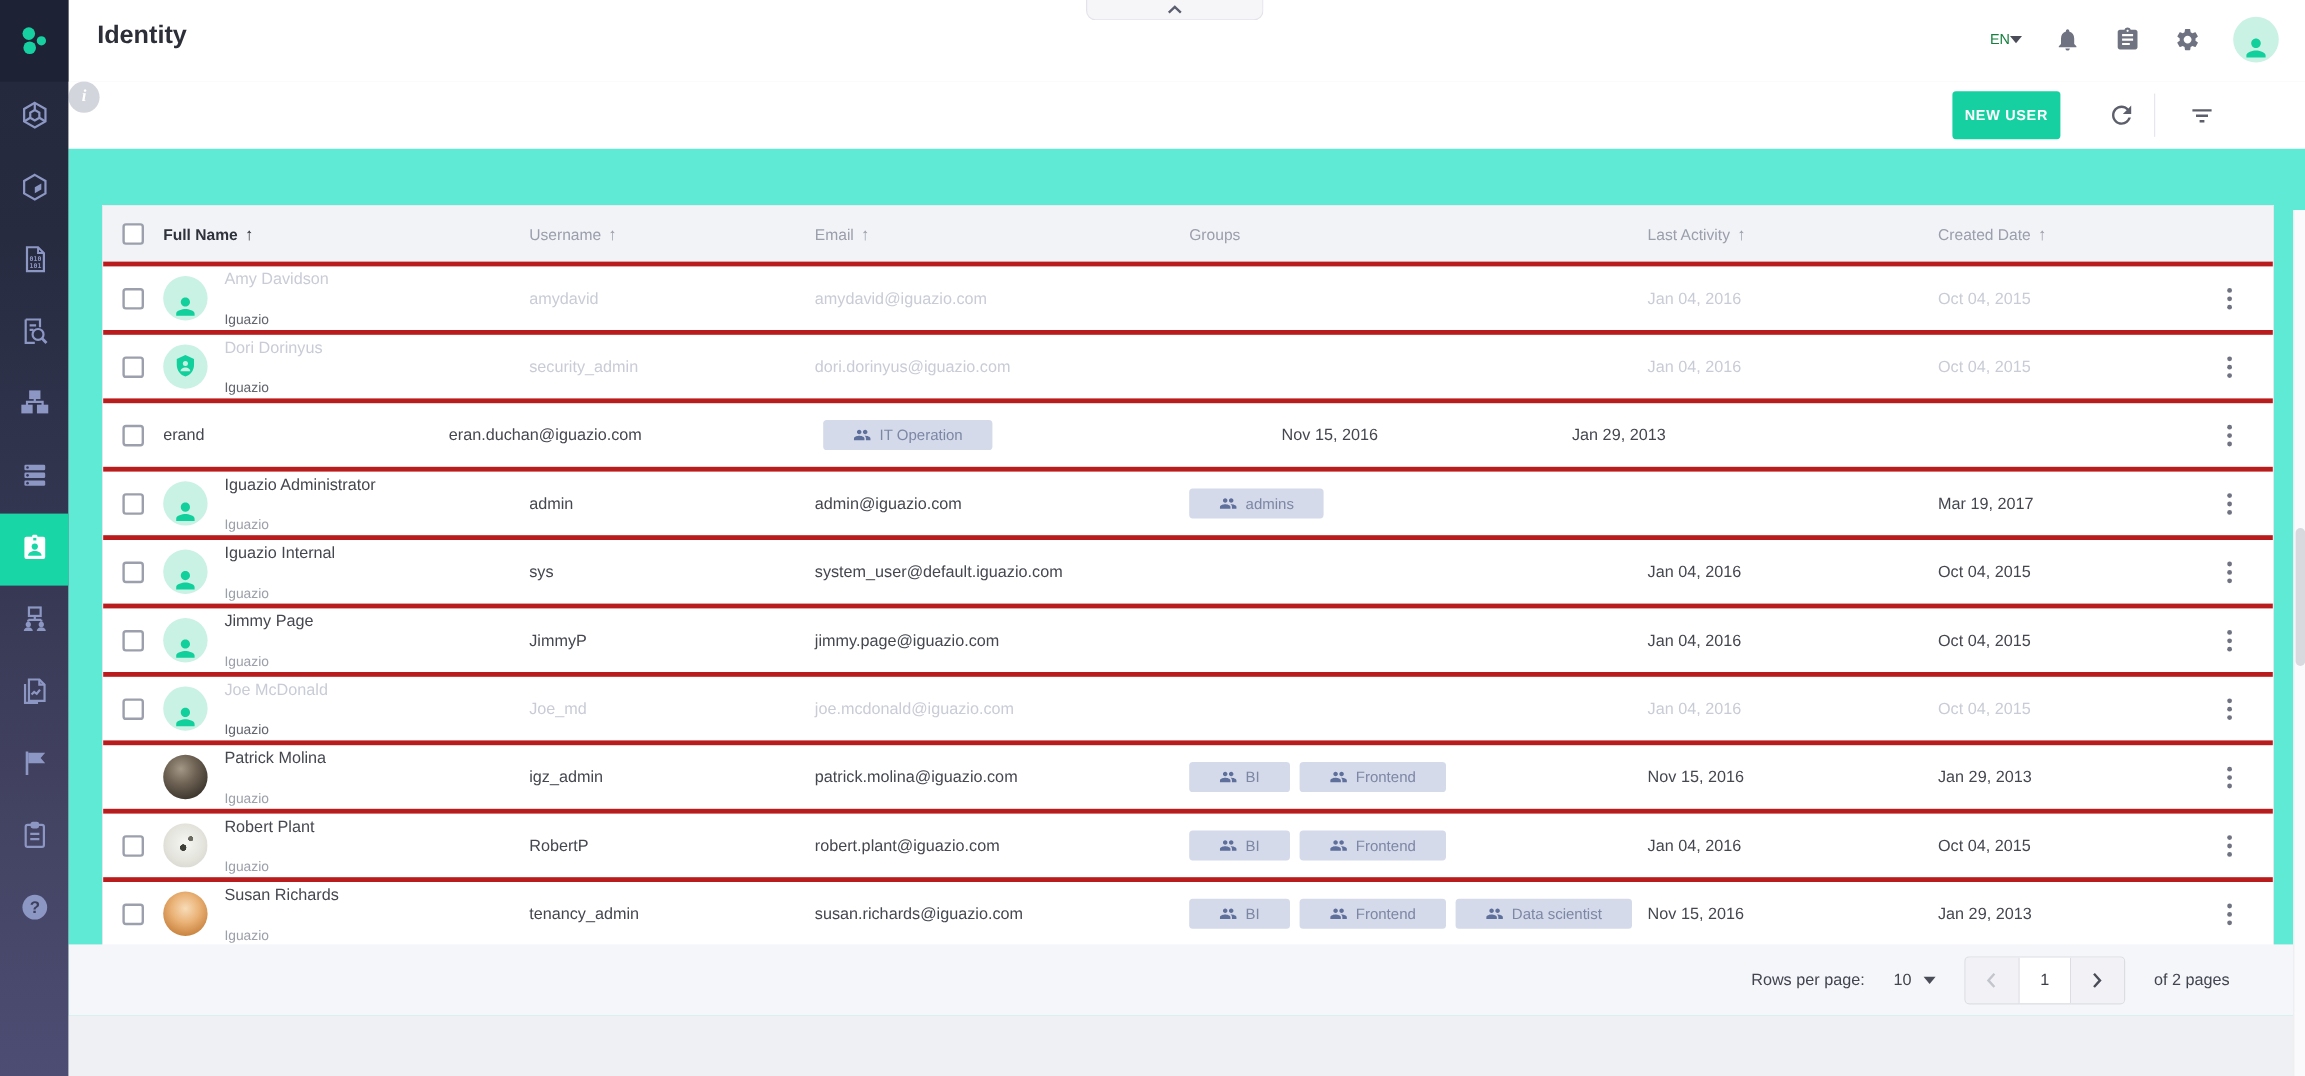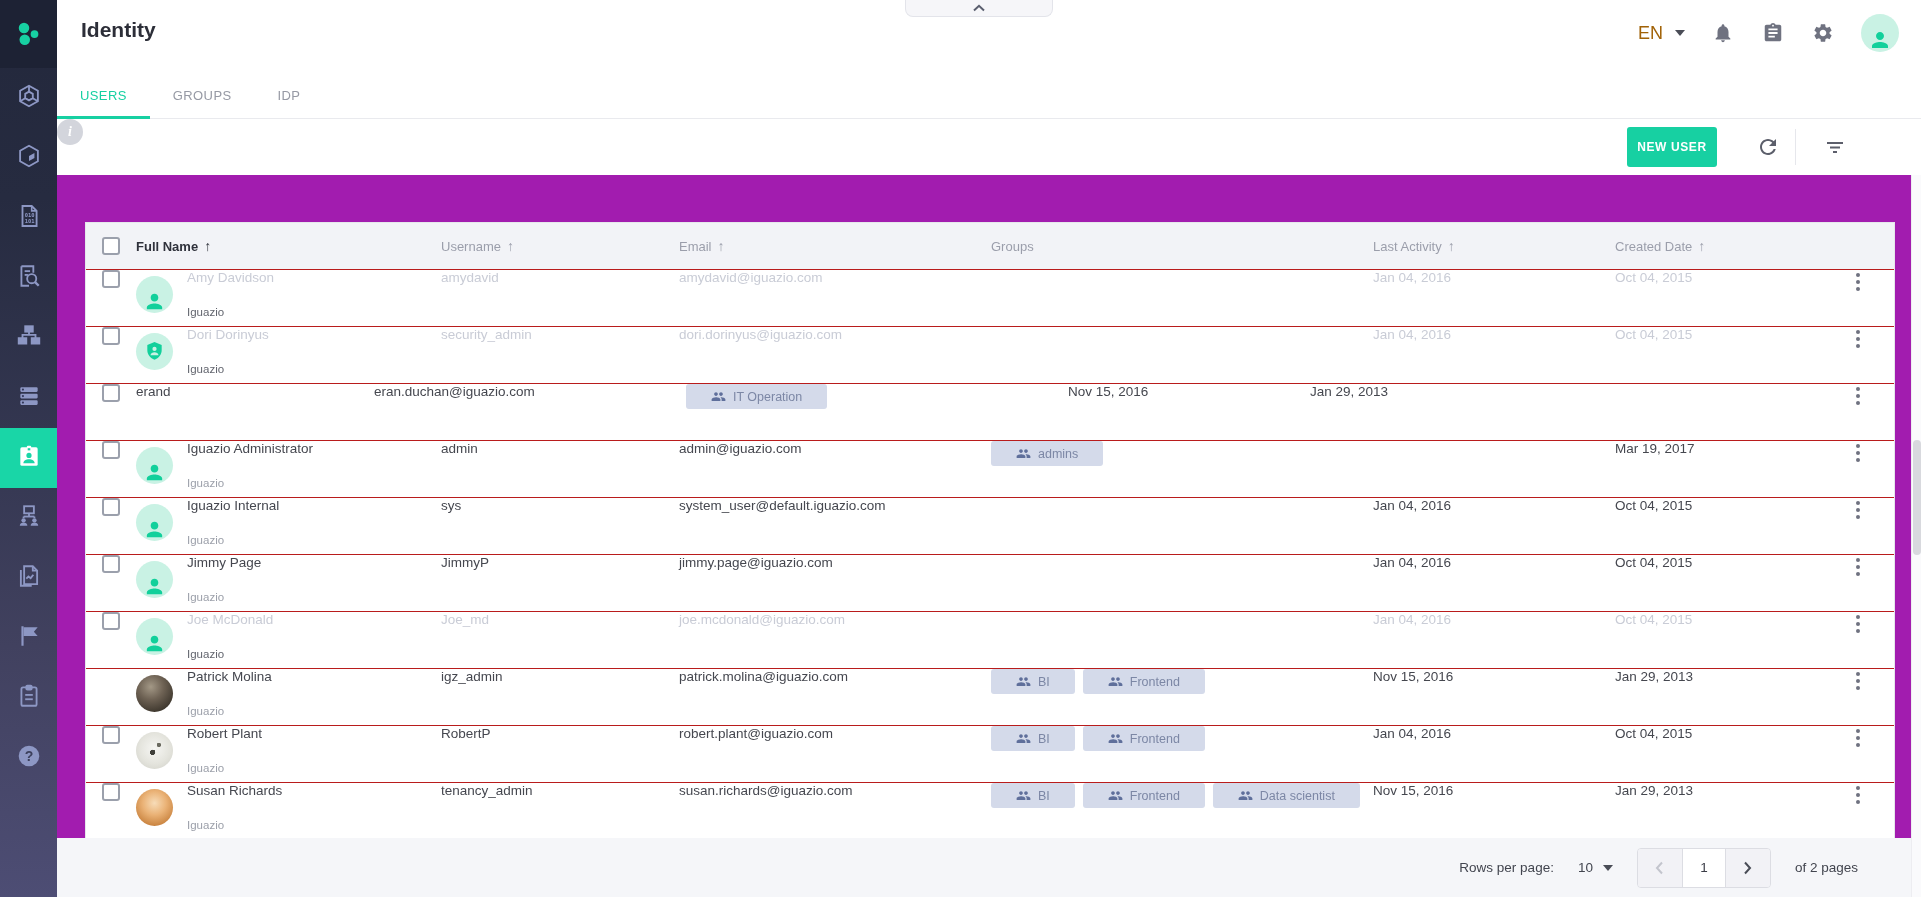--- a/index.html
+++ b/index.html
@@ -20,21 +20,21 @@
 
   .white-head { background:#ffffff; }
   .title-row { height:68px; position:relative; }
   .page-title { position:absolute; left:24px; top:18px; font-size:21px; font-weight:bold; color:#2c2e38; }
 
   .collapse-tab { position:absolute; left:848px; top:0; width:148px; height:17px;
     background:#f6f6f9; border:1px solid #e3e4ea; border-top:none; border-radius:0 0 8px 8px;
     display:flex; align-items:center; justify-content:center; cursor:pointer; z-index:40; }
 
   .topbar-right { position:absolute; right:22px; top:14px; display:flex; align-items:center; gap:26px; }
-  .lang { display:flex; align-items:center; gap:12px; cursor:pointer; font-size:18px; color:#a16207; }
+  .lang { display:flex; align-items:center; gap:0; cursor:pointer; font-size:12px; color:#15803d; }
   .caret-down { width:0; height:0; border-left:5px solid transparent; border-right:5px solid transparent; border-top:6px solid #4a4d57; }
   .top-icon { width:24px; height:24px; cursor:pointer; display:flex; align-items:center; justify-content:center; }
   .top-icon svg { width:22px; height:22px; fill:#6f7280; }
   .user-avatar-top { width:38px; height:38px; border-radius:50%; background:#c9f2e4; display:flex; align-items:flex-end; justify-content:center; overflow:hidden; cursor:pointer; }
   .user-avatar-top svg { width:24px; height:24px; fill:#12d09b; }
 
   
   .tabs-row { height:51px; display:flex; align-items:flex-end; border-bottom:1px solid #e9eaee; }
   .tab { padding:0 23px 15px 23px; font-size:13px; letter-spacing:.4px; color:#9699a4; cursor:pointer; position:relative; }
   .tab.active { color:#17d0a2; }
@@ -46,39 +46,39 @@
     border:none; border-radius:3px; font-size:12px; font-weight:bold; letter-spacing:.6px; cursor:pointer; font-family:inherit; }
   .tool-icon { position:absolute; top:15px; width:26px; height:26px; cursor:pointer; display:flex; align-items:center; justify-content:center; }
   .tool-icon svg { width:24px; height:24px; fill:#5c5f6b; }
   .refresh-icon { right:140px; }
   .toolbar-divider { position:absolute; right:125px; top:10px; width:1px; height:36px; background:#e6e7ec; }
   .filter-icon { right:73px; }
   .info-icon { right:27px; top:16px; width:26px; height:26px; border-radius:50%; background:#d3d5dc; color:#ffffff;
     font-size:14px; font-weight:bold; display:flex; align-items:center; justify-content:center; cursor:pointer; font-family:"Liberation Serif",serif; font-style:italic; }
 
   
-  .content { background:#a21caf; height:722px; position:relative; }
+  .content { background:#5eead4; height:722px; position:relative; }
   .table-card { position:absolute; left:28px; top:47px; width:1810px; background:#ffffff; border:1px solid #e6e7ec; }
 
   .thead { display:flex; align-items:center; height:46px; background:#f2f3f7; font-size:13px; color:#9b9eab; }
   .thead .hcell { display:flex; align-items:center; gap:6px; cursor:pointer; }
   .thead .hcell.primary { color:#2f313b; font-weight:bold; }
   .sort-arrow { font-size:14px; }
 
   .cell { flex:0 0 auto; }
   .c-check { width:50px; display:flex; justify-content:center; }
   .c-name  { width:305px; display:flex; align-items:center; gap:14px; }
   .c-user  { width:238px; }
   .c-email { width:312px; }
   .c-groups{ width:382px; display:flex; gap:8px; align-items:center; }
   .c-la    { width:242px; }
   .c-cd    { width:216px; }
   .c-menu  { flex:1 1 auto; display:flex; justify-content:flex-end; padding-right:24px; }
 
-  .trow { display:flex; align-items:flex-start; height:57px; border-top:1px solid #b91c1c; font-size:13.5px; color:#45474f; background:#fff; cursor:pointer; }
+  .trow { display:flex; align-items:center; height:57px; border-top:4px solid #b91c1c; font-size:13.5px; color:#45474f; background:#fff; cursor:pointer; }
 
   .checkbox { width:18px; height:18px; border:2px solid #9ba0ac; border-radius:3px; background:#fff; cursor:pointer; }
 
   .avatar { width:37px; height:37px; border-radius:50%; flex:0 0 37px; overflow:hidden; display:flex; align-items:flex-end; justify-content:center; }
   .avatar svg { width:23px; height:23px; }
   .av-teal-person, .av-teal-person-shield { background:#c9f2e4; }
   .av-teal-person svg { fill:#12d09b; }
   .av-teal-person-shield { align-items:center; }
   .av-photo-dandelion { background:radial-gradient(circle at 42% 40%, #4a4a45 0 9%, transparent 10%),
     radial-gradient(circle at 60% 62%, #55554e 0 7%, transparent 8%),
@@ -264,25 +264,20 @@
               <path d="M19.14 12.94c.04-.3.06-.61.06-.94 0-.32-.02-.64-.07-.94l2.03-1.58c.18-.14.23-.41.12-.61l-1.92-3.32c-.12-.22-.37-.29-.59-.22l-2.39.96c-.5-.38-1.03-.7-1.62-.94l-.36-2.54c-.04-.24-.24-.41-.48-.41h-3.84c-.24 0-.43.17-.47.41l-.36 2.54c-.59.24-1.13.57-1.62.94l-2.39-.96c-.22-.08-.47 0-.59.22L2.74 8.87c-.12.21-.08.47.12.61l2.03 1.58c-.05.3-.09.63-.09.94s.02.64.07.94l-2.03 1.58c-.18.14-.23.41-.12.61l1.92 3.32c.12.22.37.29.59.22l2.39-.96c.5.38 1.03.7 1.62.94l.36 2.54c.05.24.24.41.48.41h3.84c.24 0 .44-.17.47-.41l.36-2.54c.59-.24 1.13-.56 1.62-.94l2.39.96c.22.08.47 0 .59-.22l1.92-3.32c.12-.22.07-.47-.12-.61l-2.01-1.58zM12 15.6c-1.98 0-3.6-1.62-3.6-3.6s1.62-3.6 3.6-3.6 3.6 1.62 3.6 3.6-1.62 3.6-3.6 3.6z"></path>
             </svg>
         </div>
         <div class="user-avatar-top">
           <svg viewBox="0 0 24 24">
               <path d="M12 12c2.21 0 4-1.79 4-4s-1.79-4-4-4-4 1.79-4 4 1.79 4 4 4zm0 2c-2.67 0-8 1.34-8 4v2h16v-2c0-2.66-5.33-4-8-4z"></path>
             </svg>
         </div>
       </div>
     </div>
-    <div class="tabs-row" id="tabs-row">
-        <div class="tab active">USERS</div>
-        <div class="tab">GROUPS</div>
-        <div class="tab">IDP</div>
-      </div>
   </div>
 
   <div class="toolbar">
     <button class="btn-new-user">NEW USER</button>
     <div class="tool-icon refresh-icon">
       <svg viewBox="0 0 24 24">
           <path d="M17.65 6.35C16.2 4.9 14.21 4 12 4c-4.42 0-7.99 3.58-7.99 8s3.57 8 7.99 8c3.73 0 6.84-2.55 7.73-6h-2.08c-.82 2.33-3.04 4-5.65 4-3.31 0-6-2.69-6-6s2.69-6 6-6c1.66 0 3.14.69 4.22 1.78L13 11h7V4l-2.35 2.35z"></path>
         </svg>
     </div>
     <div class="toolbar-divider"></div>

